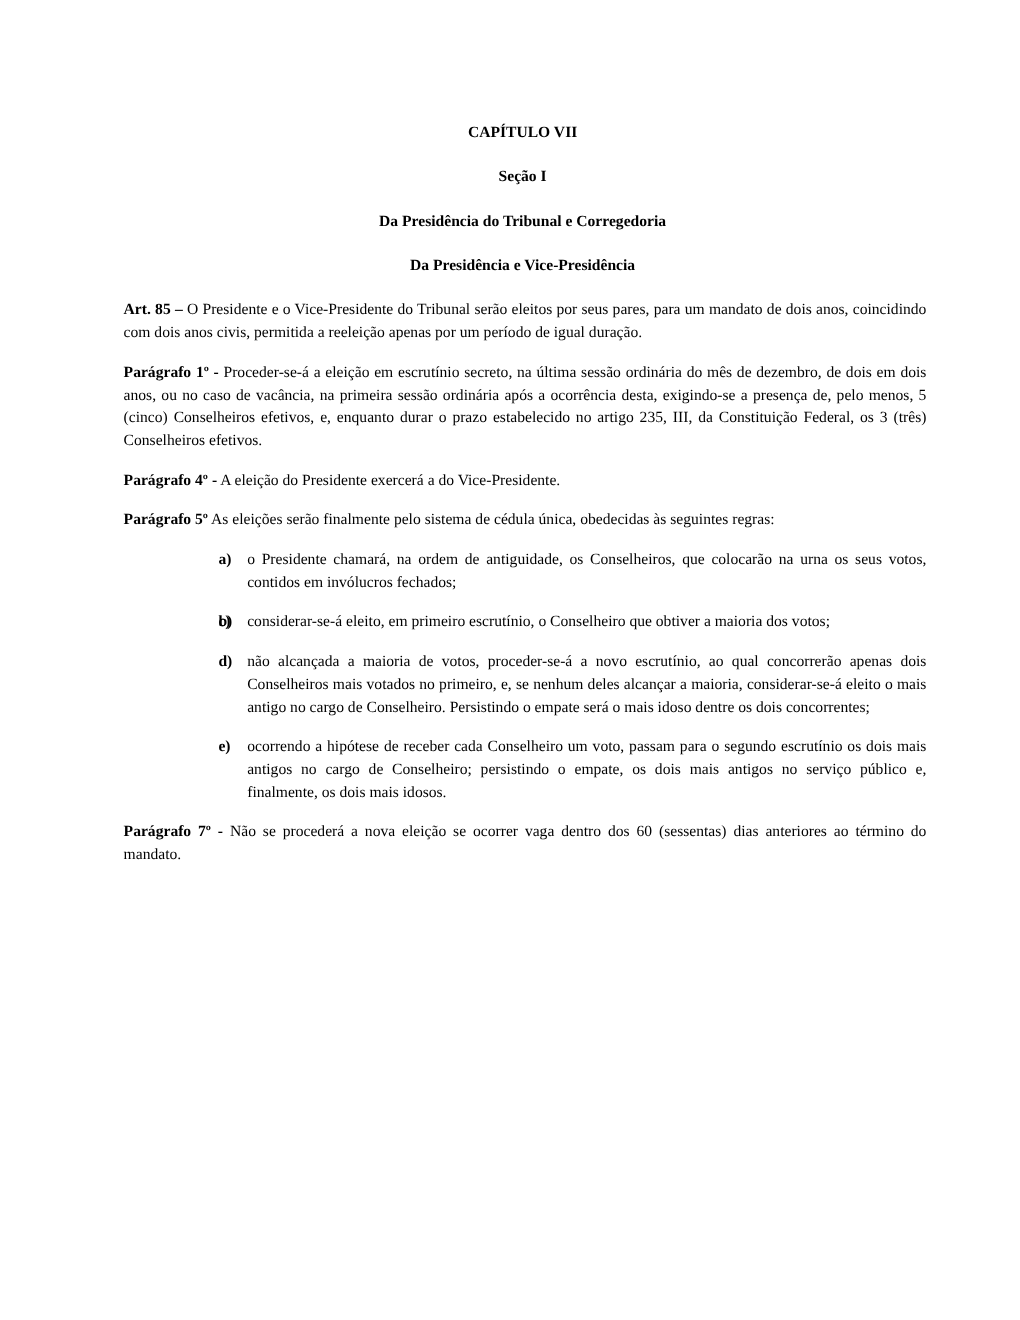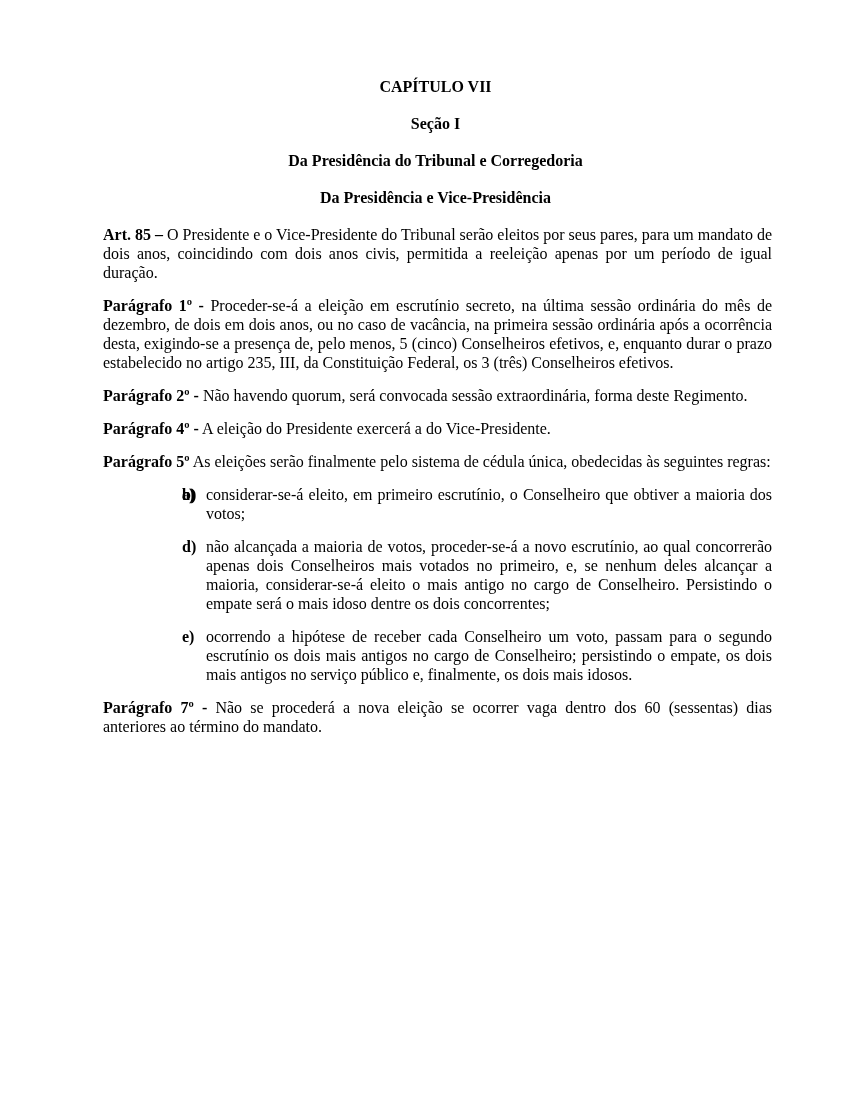--- a/index.html
+++ b/index.html
@@ -11,23 +11,23 @@
       width: 850px;
       height: 1100px;
       position: relative;
       font-family: "Liberation Serif", "DejaVu Serif", serif;
       color: #000000;
       overflow: hidden;
     }
     .page {
       position: absolute;
       left: 99px;
-      top: 77px;
+      top: 100px;
       width: 673px;
-      font-size: 16px;
+      font-size: 13px;
       line-height: 19px;
     }
     .heading {
       text-align: center;
       font-weight: bold;
       margin: 0 0 18px 0;
       line-height: 19px;
     }
     .heading.last { }
     .para {
@@ -60,30 +60,30 @@
 
   <div class="heading">CAPÍTULO VII</div>
   <div class="heading">Seção I</div>
   <div class="heading">Da Presidência do Tribunal e Corregedoria</div>
   <div class="heading last">Da Presidência e Vice-Presidência</div>
 
   <p class="para"><b>Art. 85 –</b> <span>O Presidente e o Vice-Presidente do Tribunal serão eleitos por seus pares, para um mandato de dois anos, coincidindo com dois anos civis, permitida a reeleição apenas por um período de igual duração.</span></p>
 
   <p class="para"><b>Parágrafo 1º -</b> <span>Proceder-se-á a eleição em escrutínio secreto, na última sessão ordinária do mês de dezembro, de dois em dois anos, ou no caso de vacância, na primeira sessão ordinária após a ocorrência desta, exigindo-se a presença de, pelo menos, 5 (cinco) Conselheiros efetivos, e, enquanto durar o prazo estabelecido no artigo 235, III, da Constituição Federal, os 3 (três) Conselheiros efetivos.</span></p>
 
-  <p class="para"><b>Parágrafo 2º -</b> <span>Não havendo quorum, será convocada sessão extraordinária, forma deste Regimento.</span></p>
 
 
   <p class="para"><b>Parágrafo 4º -</b> <span>A eleição do Presidente exercerá a do Vice-Presidente.</span></p>
 
   <p class="para"><b>Parágrafo 5º</b> <span>As eleições serão finalmente pelo sistema de cédula única, obedecidas às seguintes regras:</span></p>
 
   <div class="list">
     <div class="list-item">
       <span class="lbl">a)</span>
+      <span>o Presidente chamará, na ordem de antiguidade, os Conselheiros, que colocarão na urna os seus votos, contidos em invólucros fechados;</span>
     </div>
     <div class="list-item">
       <span class="lbl">b)</span>
     </div>
     <div class="list-item">
       <span class="lbl">c)</span>
       <span>considerar-se-á eleito, em primeiro escrutínio, o Conselheiro que obtiver a maioria dos votos;</span>
     </div>
     <div class="list-item">
       <span class="lbl">d)</span>

